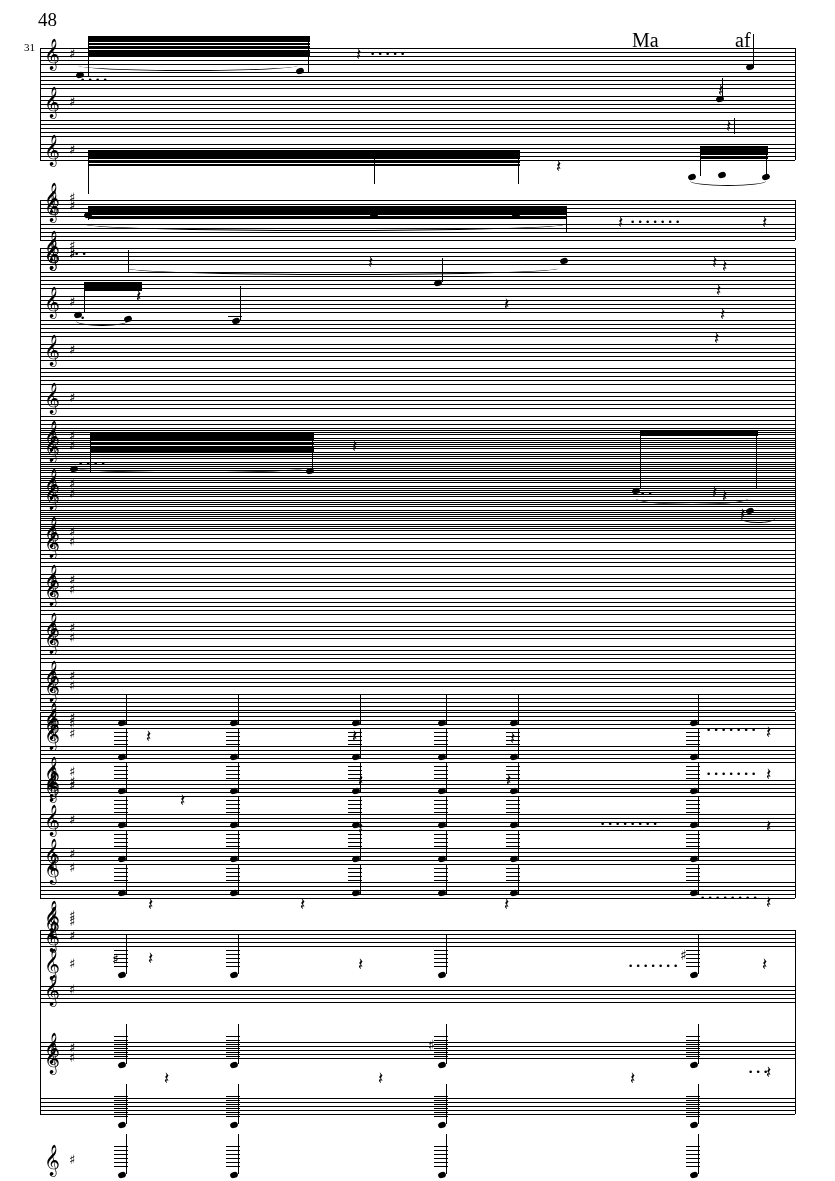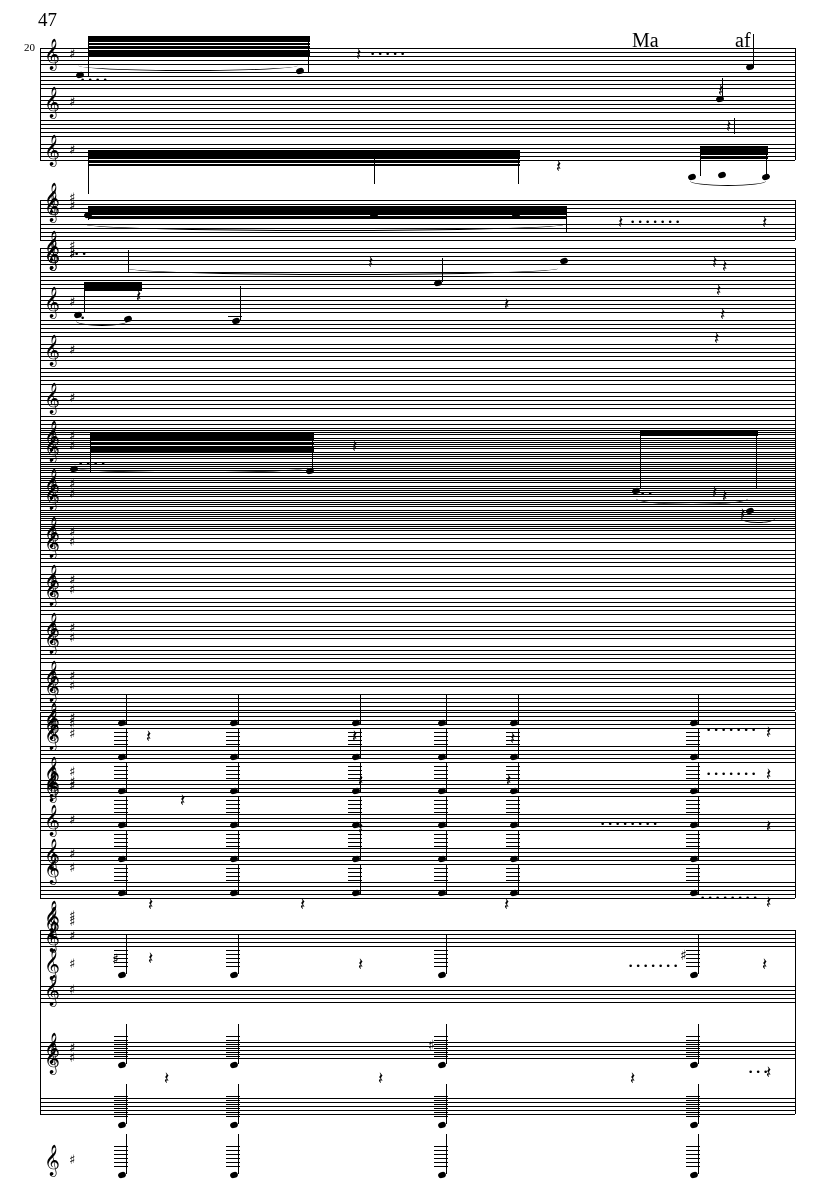--- a/index.html
+++ b/index.html
@@ -72,22 +72,22 @@
     height:10px;
   }
   
   .acc{position:absolute;font-size:14px;line-height:14px;font-family:"DejaVu Sans", sans-serif;}
 </style>
 </head>
 <body>
 
 <div class="page">
 
-  <div class="page-number">47</div>
-  <div class="measure-number">20</div>
+  <div class="page-number">48</div>
+  <div class="measure-number">31</div>
 
   <div class="lyric lyric-ma">Ma</div>
   <div class="lyric lyric-af">af</div>
 
   <div id="staff-layer">
       <div class="system" style="left: 0px; top: 48px; width: 835px;">
         <div class="stave" style="top: 0px;">
           <div class="ln" style="top: 0px; left: 40px; width: 755px;"></div>
           <div class="ln" style="top: 4px; left: 40px; width: 755px;"></div>
           <div class="ln" style="top: 8px; left: 40px; width: 755px;"></div>

